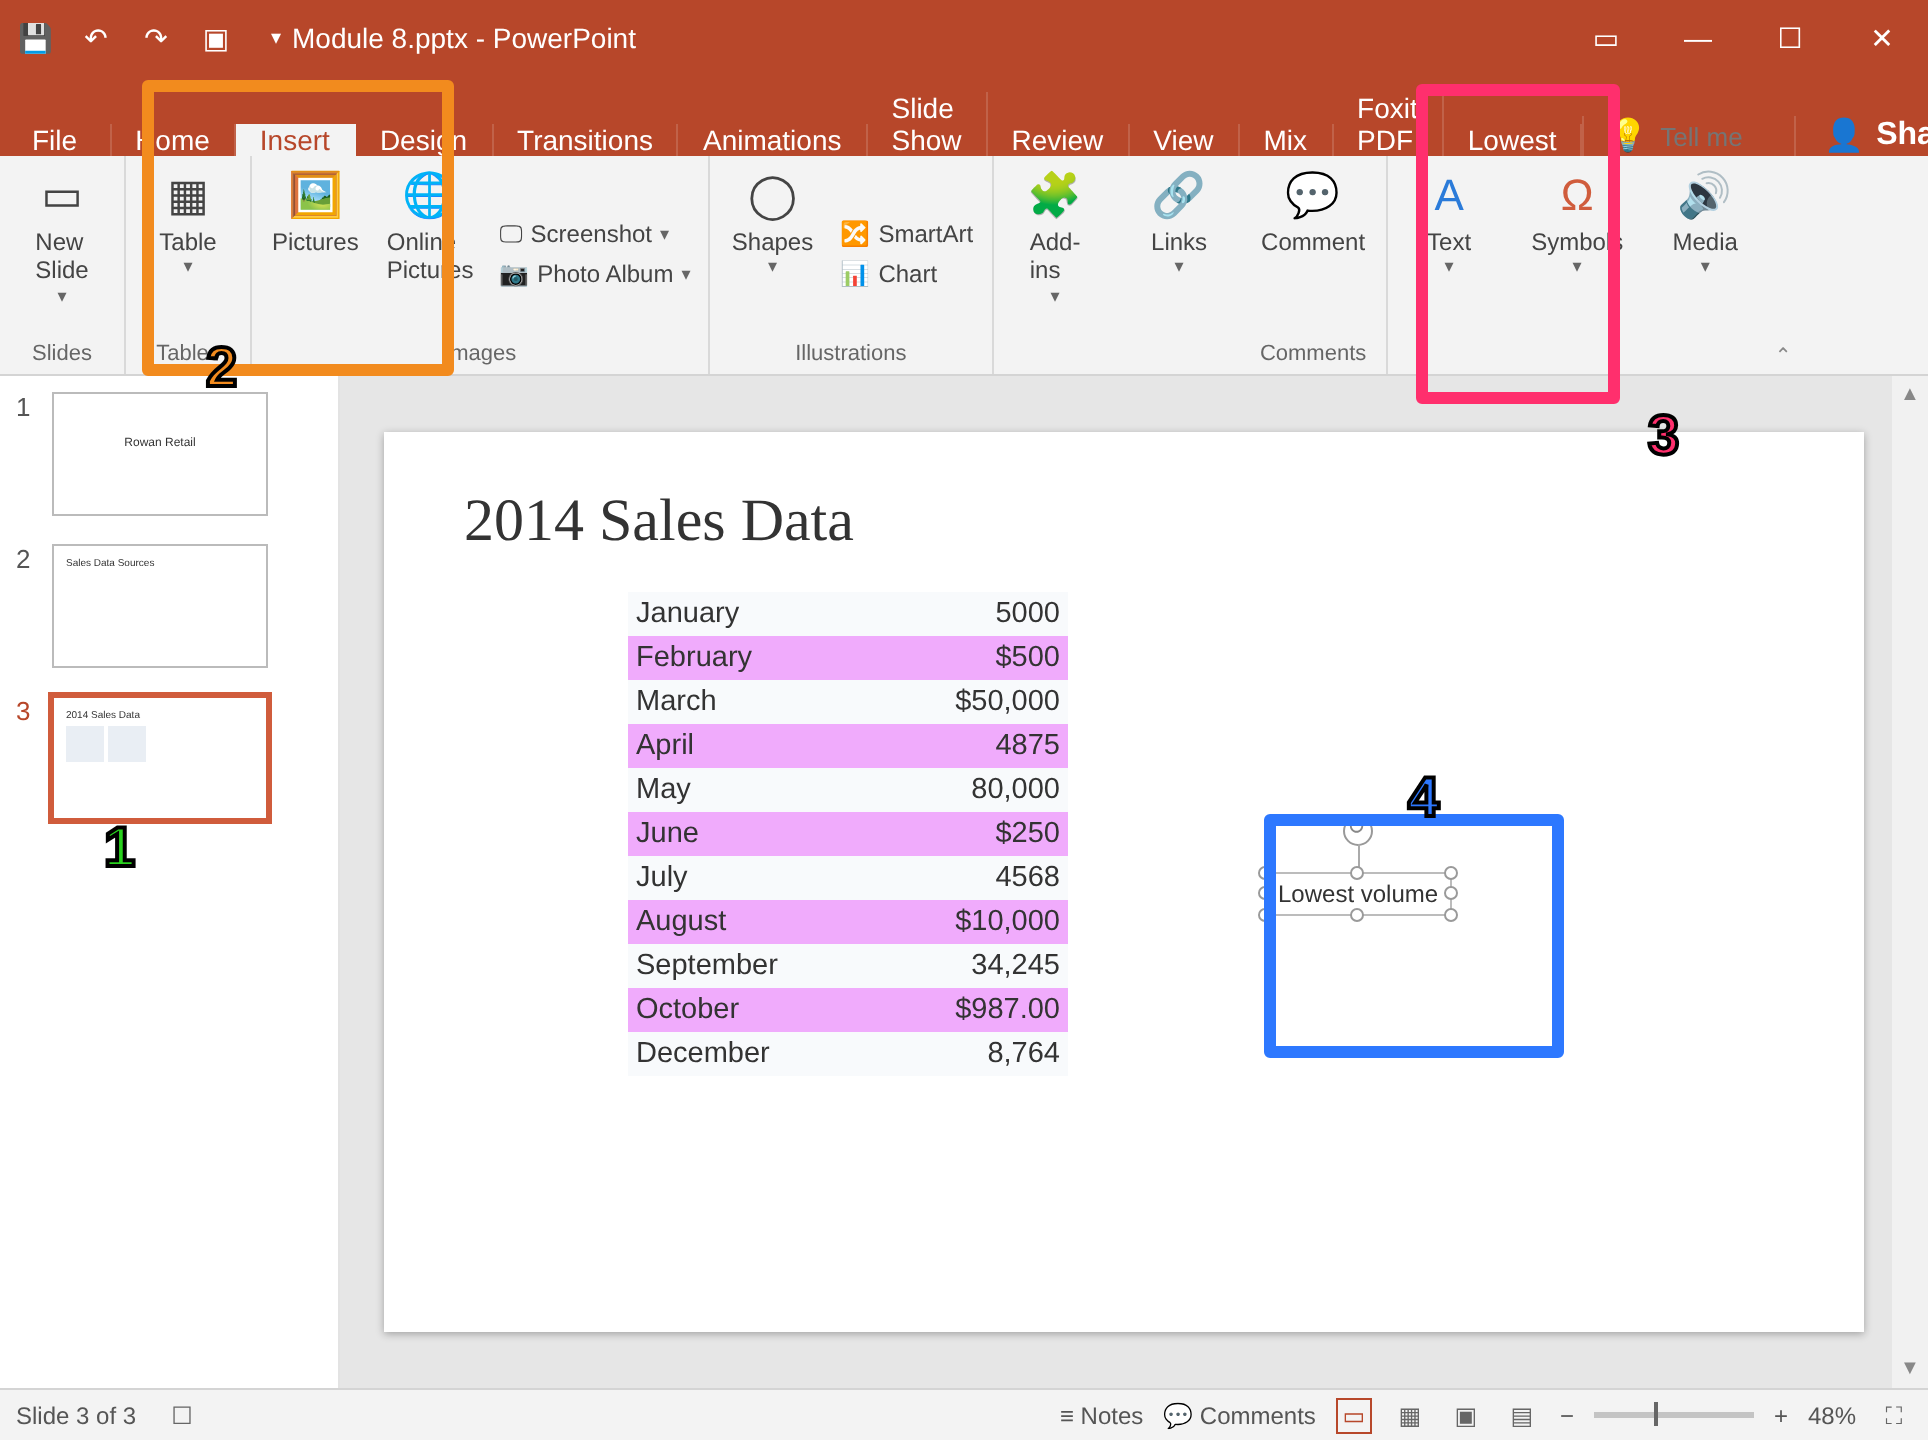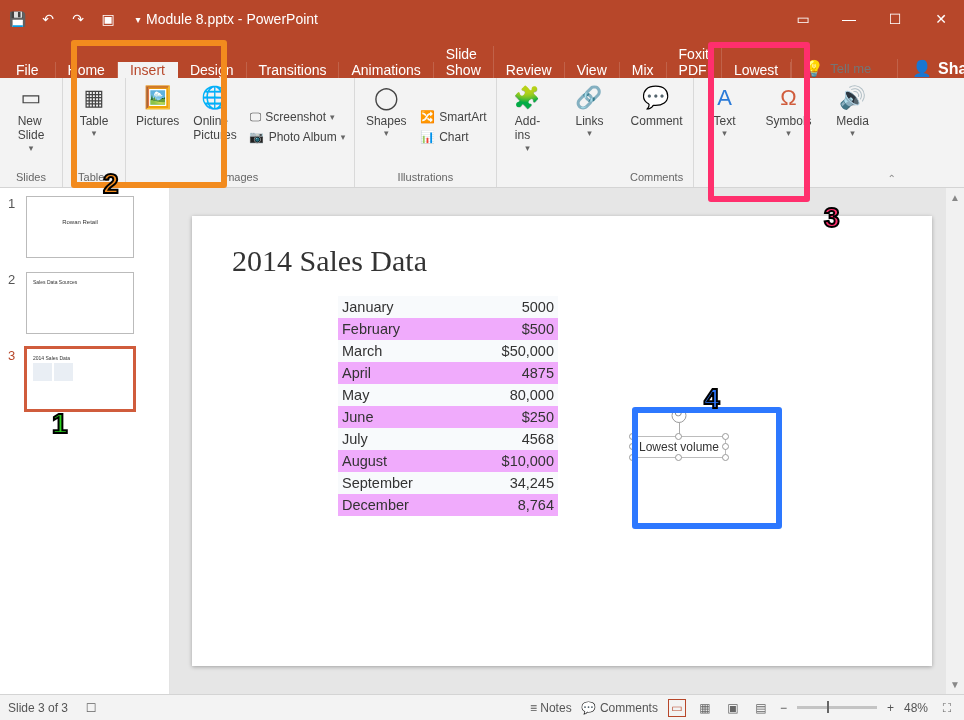--- a/index.html
+++ b/index.html
@@ -42,21 +42,21 @@
   .thumb-row.sel .thumb-num { color:#b7472a; }
   .thumb { width:108px; height:62px; border:1px solid #bbb; background:#fff; position:relative; font-size:4px; color:#333; padding:6px; }
   .thumb-row.sel .thumb { outline:2px solid #d05c3c; outline-offset:0; border-color:#d05c3c;}
   .thumb .t-title { font-size:5px; }
   .thumb .t-table { display:grid; grid-template-columns:1fr 1fr; gap:0px 2px; font-size:3px; margin-top:2px; width:40px;}
   .thumb .t-table span { height:3px; background:#e9eef4; }
   .slide-area { flex:1; background:#e6e6e6; position:relative; display:flex; align-items: flex-start; justify-content:center; padding: 28px 30px 4px 20px;}
   .slide-area .vbar { position:absolute; right:0; top:0; bottom:0; width:18px; background:#f1f1f1; display:flex; flex-direction:column; justify-content:space-between; align-items:center; color:#888; font-size:10px; padding:4px 0;}
   .slide { width: 740px; height: 450px; background:#fff; box-shadow:0 1px 4px rgba(0,0,0,0.3); position:relative; padding: 28px 40px;}
   .slide-title { font-family: "Segoe UI Light", "Segoe UI"; font-size:30px; font-weight:300; color:#333;}
-  .data-table { margin-top:18px; margin-left:106px; width:220px;}
+  .data-table { margin-top:18px; margin-left:82px; width:220px;}
   .data-table .row { display:flex; justify-content:space-between; font-size:14.5px; padding:3px 4px; background:#f0abfc;}
   .data-table .row:nth-child(odd){ background:#f8fafc;}
   .data-table .row span:first-child{ color:#333;}
   .data-table .row span:last-child{ color:#333; }
 
   
   .textbox { position:absolute; left:440px; top:220px; }
   .tb-rotate { position:absolute; left:50%; top:-28px; transform:translateX(-50%); width:15px; height:15px; border:1.5px solid #999; border-radius:50%; background:#fff;}
   .tb-rotate::before{content:"↻"; position:absolute; left:1px; top:-2px; font-size:11px; color:#888;}
   .tb-stem { position:absolute; left:50%; top:-14px; width:1px; height:14px; background:#aaa;}
@@ -329,20 +329,24 @@
           </div>
           <div class="row">
             <span>August</span>
             <span>$10,000</span>
           </div>
           <div class="row">
             <span>September</span>
             <span>34,245</span>
           </div>
           <div class="row">
+            <span>October</span>
+            <span>$987.00</span>
+          </div>
+          <div class="row">
             <span>December</span>
             <span>8,764</span>
           </div>
         </div>
 
       <div class="textbox">
         <div class="tb-rotate"></div>
         <div class="tb-stem"></div>
         <div class="tb-frame">
           <span>Lowest volume</span>

